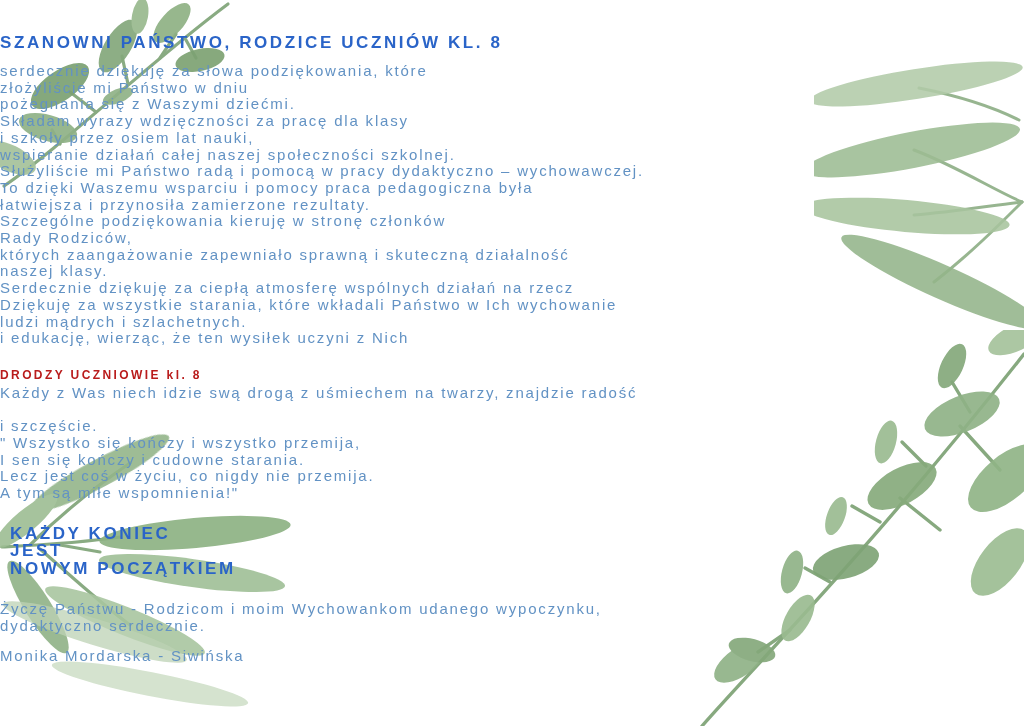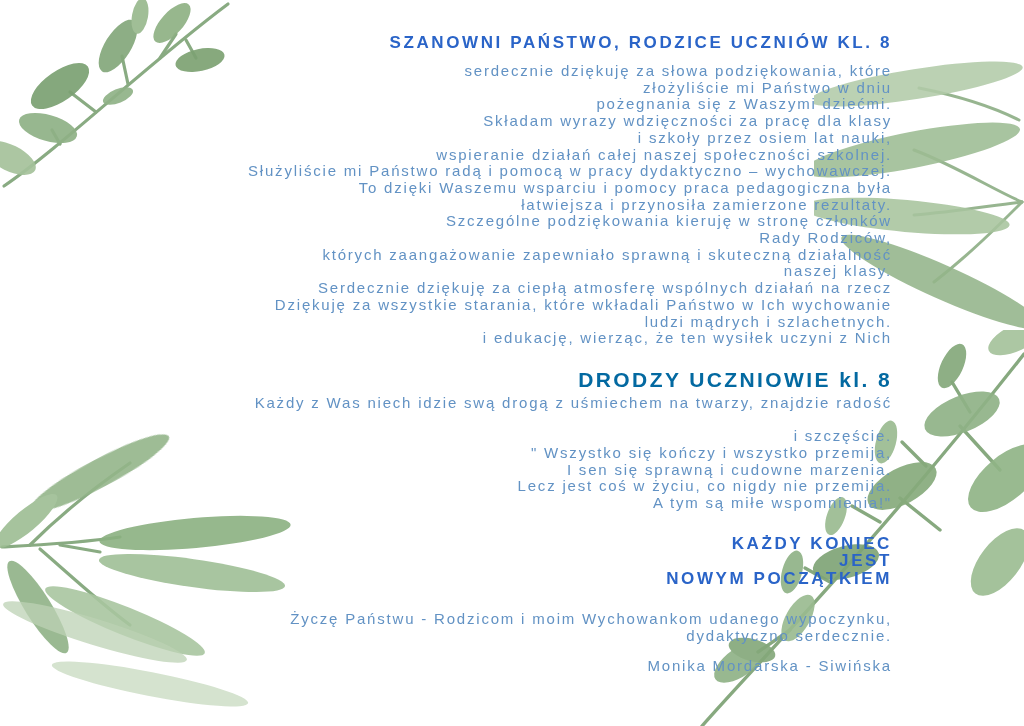--- a/index.html
+++ b/index.html
@@ -17,48 +17,48 @@
   .leaves-top-left     { left: 0;   top: 0;   }
   .leaves-top-right    { left: 814px; top: 0; }
   .leaves-left-middle  { left: 0;   top: 425px; }
   .leaves-bottom-left  { left: 0;   top: 598px; }
   .leaves-bottom-right { left: 640px; top: 330px; }
 
   
   .letter {
     position: absolute;
     left: 0; top: 0; width: 892px;
-    text-align: right;
+    text-align: left;
     color: #6292c4;
   }
   .h-main {
     margin: 33px 0 10px 0;
     font-size: 17px;
     font-weight: bold;
     letter-spacing: 2.6px;
     color: #2a64c8;
   }
   .h-sub {
     margin: 21px 0 3px 0;
-    font-size: 21px;
+    font-size: 12px;
     font-weight: bold;
     letter-spacing: 2.4px;
-    color: #0369a1;
+    color: #b91c1c;
   }
   .para { font-size: 15px; font-weight: 300; letter-spacing: 1.8px; }
   .para .line { line-height: 16.7px; white-space: nowrap; }
   .quote-block { margin-top: 0; }
   .motto {
     margin: 23px 0 0 0;
     font-size: 17px;
     font-weight: bold;
     letter-spacing: 2.6px;
     color: #2a64c8;
   }
-  .motto .line { line-height: 17.4px; }
+  .motto .line { line-height: 17.4px; padding-left: 10px; }
   .closing { margin-top: 24px; }
   .signature { margin-top: 13px; }
 </style>
 </head>
 <body>
 
 <div class="canvas">
 
   <svg class="leaves leaves-top-left" width="260" height="190" viewBox="0 0 260 190">
     <g fill="none" stroke="#7da275" stroke-width="3.2" stroke-linecap="round" opacity="0.9">
@@ -172,21 +172,21 @@
         <div class="line">i edukację, wierząc, że ten wysiłek uczyni z Nich</div>
       </div>
 
     <div class="h-sub">DRODZY UCZNIOWIE kl. 8</div>
 
     <div class="para quote-block">
         <div class="line">Każdy z Was niech idzie swą drogą z uśmiechem na twarzy, znajdzie  radość</div>
         <div class="line">&nbsp;</div>
         <div class="line">i szczęście.</div>
         <div class="line">" Wszystko się kończy i wszystko przemija,</div>
-        <div class="line">I sen się sprawną i cudowne marzenia.</div>
+        <div class="line">I sen się kończy i cudowne starania.</div>
         <div class="line">Lecz jest coś w życiu, co nigdy nie przemija.</div>
         <div class="line">A tym są miłe wspomnienia!"</div>
       </div>
 
     <div class="motto">
         <div class="line">KAŻDY KONIEC</div>
         <div class="line">JEST</div>
         <div class="line">NOWYM POCZĄTKIEM</div>
       </div>
 

